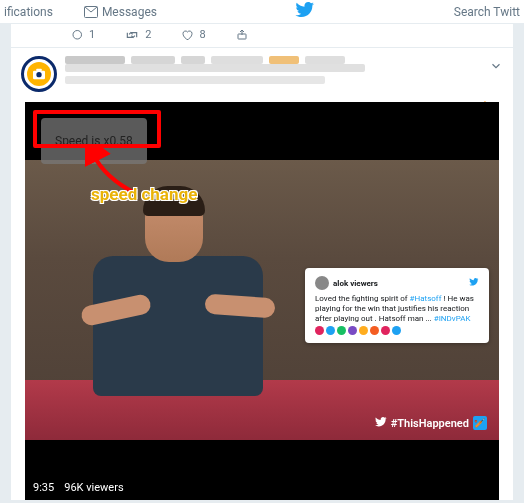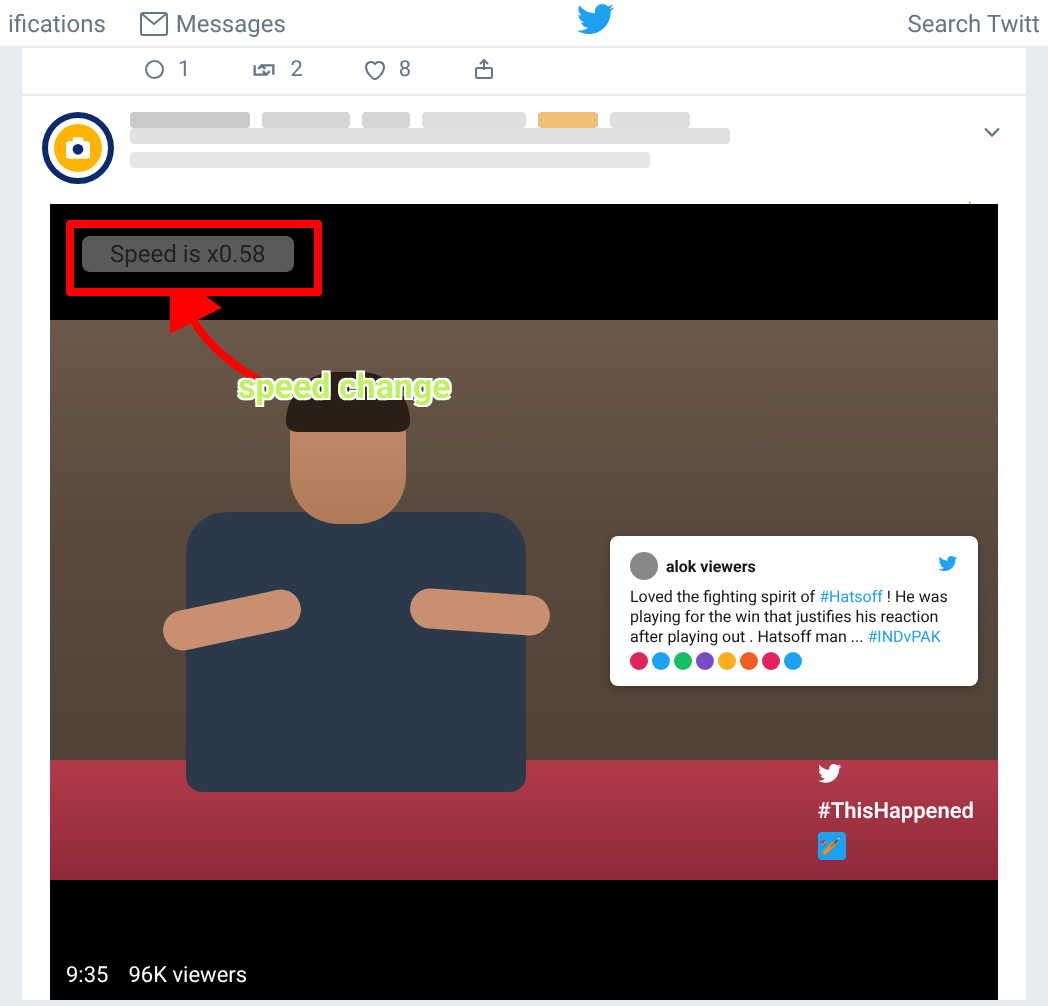--- a/index.html
+++ b/index.html
@@ -1,18 +1,18 @@
 <!DOCTYPE html>
 <html><head>
 <meta charset="utf-8">
 <style>
   * { margin: 0; padding: 0; box-sizing: border-box; }
   body { font-family: -apple-system, BlinkMacSystemFont, "Segoe UI", Roboto, Helvetica, Arial, sans-serif; background: #fff; width: 524px; height: 503px; overflow: hidden; position: relative; }
   .topbar { height: 24px; border-bottom: 1px solid #e6ecf0; display: flex; align-items: center; justify-content: space-between; padding: 0 4px; color: #657786; font-size: 12px; }
-  .topbar-left { display: flex; align-items: center; gap: 17px; }
+  .topbar-left { display: flex; align-items: center; gap: 31px; }
   .topbar-item { display: flex; align-items: center; gap: 4px; cursor: pointer; }
   .topbar-icon svg { display: block; }
   .twitter-logo { color: #1da1f2; }
   .search { color: #657786; font-size: 12px; }
   .content { background: #e6ecf0; height: 479px; padding: 0 10px; }
   .card { background: #fff; margin: 0 auto; width: 100%; max-width: 502px; }
   .stats-row { display: flex; gap: 30px; padding: 4px 60px 6px; color: #657786; font-size: 11px; border-bottom: 1px solid #e6ecf0; }
   .stat { display: flex; align-items: center; gap: 6px; }
   .stat svg { display: block; }
   .tweet-head { display: flex; align-items: flex-start; gap: 8px; padding: 8px 10px 4px; position: relative; }
@@ -20,43 +20,43 @@
   .avatar-inner { position: absolute; inset: 3px; border-radius: 50%; background: #ffb400; display: flex; align-items: center; justify-content: center; }
   .avatar-inner svg { display: block; }
   .head-lines { flex: 1; }
   .blurline { height: 8px; border-radius: 2px; margin-bottom: 4px; }
   .bl1 { display: flex; gap: 6px; }
   .bl1 span { height: 8px; border-radius: 2px; display: inline-block; }
   .caret { position: absolute; right: 10px; top: 10px; color: #657786; }
   .meta-right { position: absolute; right: 18px; top: 52px; color: #ff8c00; font-size: 10px; }
   .video-wrap { background: #000; margin: 6px 14px 0; position: relative; height: 398px; }
   .video-top-black { height: 58px; }
-  .speed-pill { position: absolute; top: 16px; left: 16px; background: rgba(120,120,120,0.75); color: #222; font-size: 12px; padding: 2px 14px; border-radius: 4px; }
+  .speed-pill { position: absolute; top: 16px; left: 16px; background: rgba(120,120,120,0.75); color: #222; font-size: 12px; padding: 16px 14px; border-radius: 4px; }
   .speed-highlight { position: absolute; top: 8px; left: 8px; width: 128px; height: 38px; border: 4px solid #ff0000; border-radius: 2px; pointer-events: none; }
   .arrow-svg { position: absolute; top: 46px; left: 60px; pointer-events: none; }
-  .annotation { position: absolute; top: 82px; left: 94px; color: #bef264; font-weight: 700; font-size: 17px; line-height: 1.25; text-shadow: -1px -1px 0 #fff, 1px -1px 0 #fff, -1px 1px 0 #fff, 1px 1px 0 #fff; pointer-events: none; }
+  .annotation { position: absolute; top: 82px; left: 66px; color: #eab308; font-weight: 700; font-size: 17px; line-height: 1.25; text-shadow: -1px -1px 0 #fff, 1px -1px 0 #fff, -1px 1px 0 #fff, 1px 1px 0 #fff; pointer-events: none; }
   .frame { position: absolute; top: 58px; left: 0; right: 0; height: 280px; background: linear-gradient(180deg,#6b5a4a 0%, #5a4a3e 35%, #4d3f36 100%); overflow: hidden; }
   .person { position: absolute; left: 50px; top: 30px; width: 200px; height: 250px; }
   .person-head { width: 58px; height: 72px; background: linear-gradient(#c89070,#b07a58); border-radius: 28px 28px 24px 24px; position: absolute; left: 70px; top: 0; }
   .person-hair { width: 62px; height: 30px; background: #2a1e16; border-radius: 28px 28px 6px 6px; position: absolute; left: 68px; top: -4px; }
   .person-body { width: 170px; height: 140px; background: #2a3a4a; border-radius: 20px 20px 8px 8px; position: absolute; left: 18px; top: 66px; }
   .person-arm-l { width: 70px; height: 20px; background: #c89070; border-radius: 10px; position: absolute; left: 6px; top: 110px; transform: rotate(-12deg); }
   .person-arm-r { width: 70px; height: 20px; background: #c89070; border-radius: 10px; position: absolute; left: 130px; top: 106px; transform: rotate(4deg); }
   .sofa { position: absolute; left: 0; right: 0; bottom: 0; height: 60px; background: linear-gradient(#b23a4a,#8e2a3a); }
   .embed-card { position: absolute; right: 10px; top: 108px; width: 184px; background: #fff; border-radius: 4px; padding: 8px 10px; font-size: 8px; color: #14171a; box-shadow: 0 1px 4px rgba(0,0,0,.3); }
   .embed-head { display: flex; align-items: center; gap: 4px; margin-bottom: 4px; }
   .embed-av { width: 14px; height: 14px; border-radius: 50%; background: #888; }
   .embed-name { font-weight: 700; }
   .embed-bird { margin-left: auto; color: #1da1f2; }
   .embed-body { line-height: 1.25; }
   .embed-link { color: #1da1f2; }
   .embed-meta { color: #657786; font-size: 7px; margin-top: 4px; }
   .embed-reacts { display: flex; gap: 2px; margin-top: 2px; }
   .embed-reacts span { width: 9px; height: 9px; border-radius: 50%; }
-  .hashtag-row { position: absolute; right: 12px; bottom: 70px; color: #fff; font-size: 11px; font-weight: 600; display: flex; gap: 4px; flex-direction: column; }
+  .hashtag-row { position: absolute; right: 12px; bottom: 70px; color: #fff; font-size: 11px; font-weight: 600; display: flex; align-items: center; gap: 4px; }
   .hashtag-badge { width: 14px; height: 14px; background: #1da1f2; border-radius: 2px; display: inline-flex; align-items: center; justify-content: center; font-size: 9px; }
   .video-bottom { position: absolute; left: 0; right: 0; bottom: 0; height: 26px; background: linear-gradient(transparent, rgba(0,0,0,.8)); display: flex; align-items: center; gap: 10px; padding: 0 8px; color: #fff; font-size: 11px; }
 </style>
 </head>
 <body>
 
 <div class="topbar">
   <div class="topbar-left">
     <div class="topbar-item">
       <span>ifications</span>

